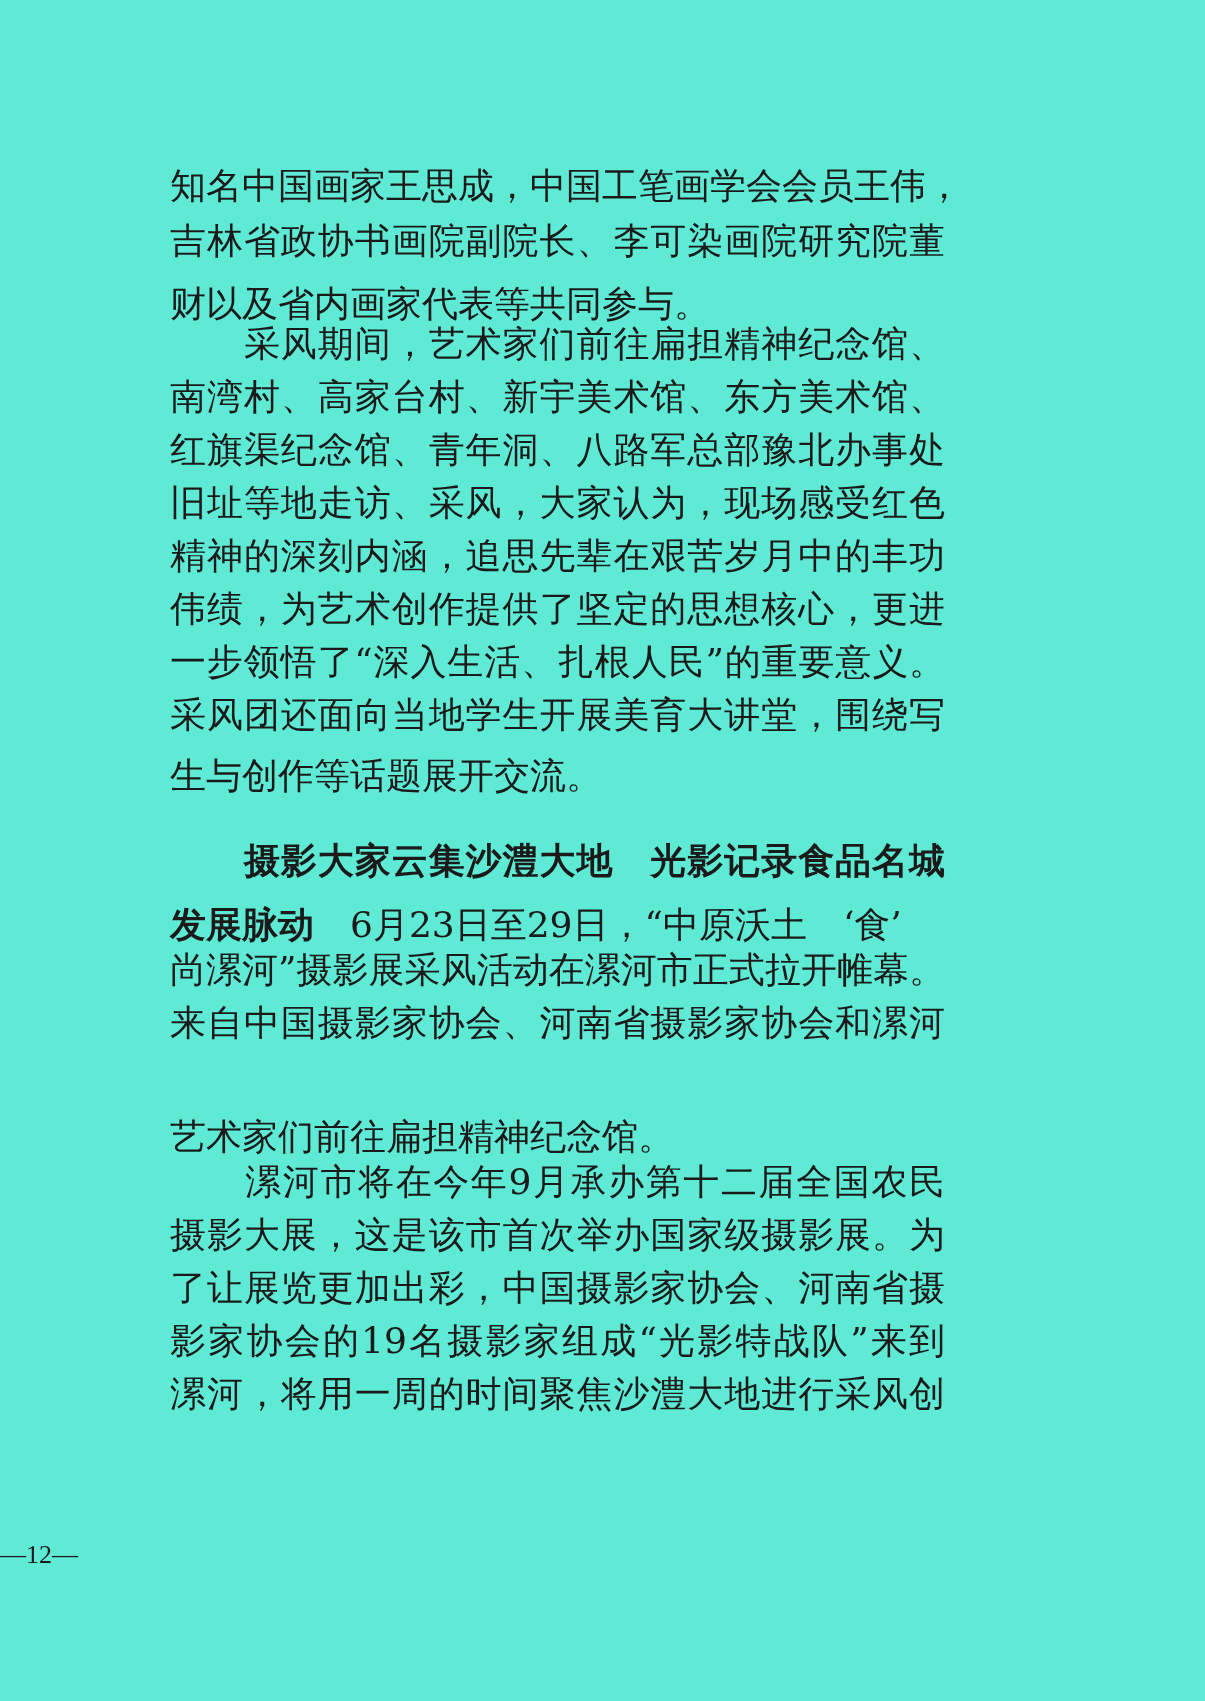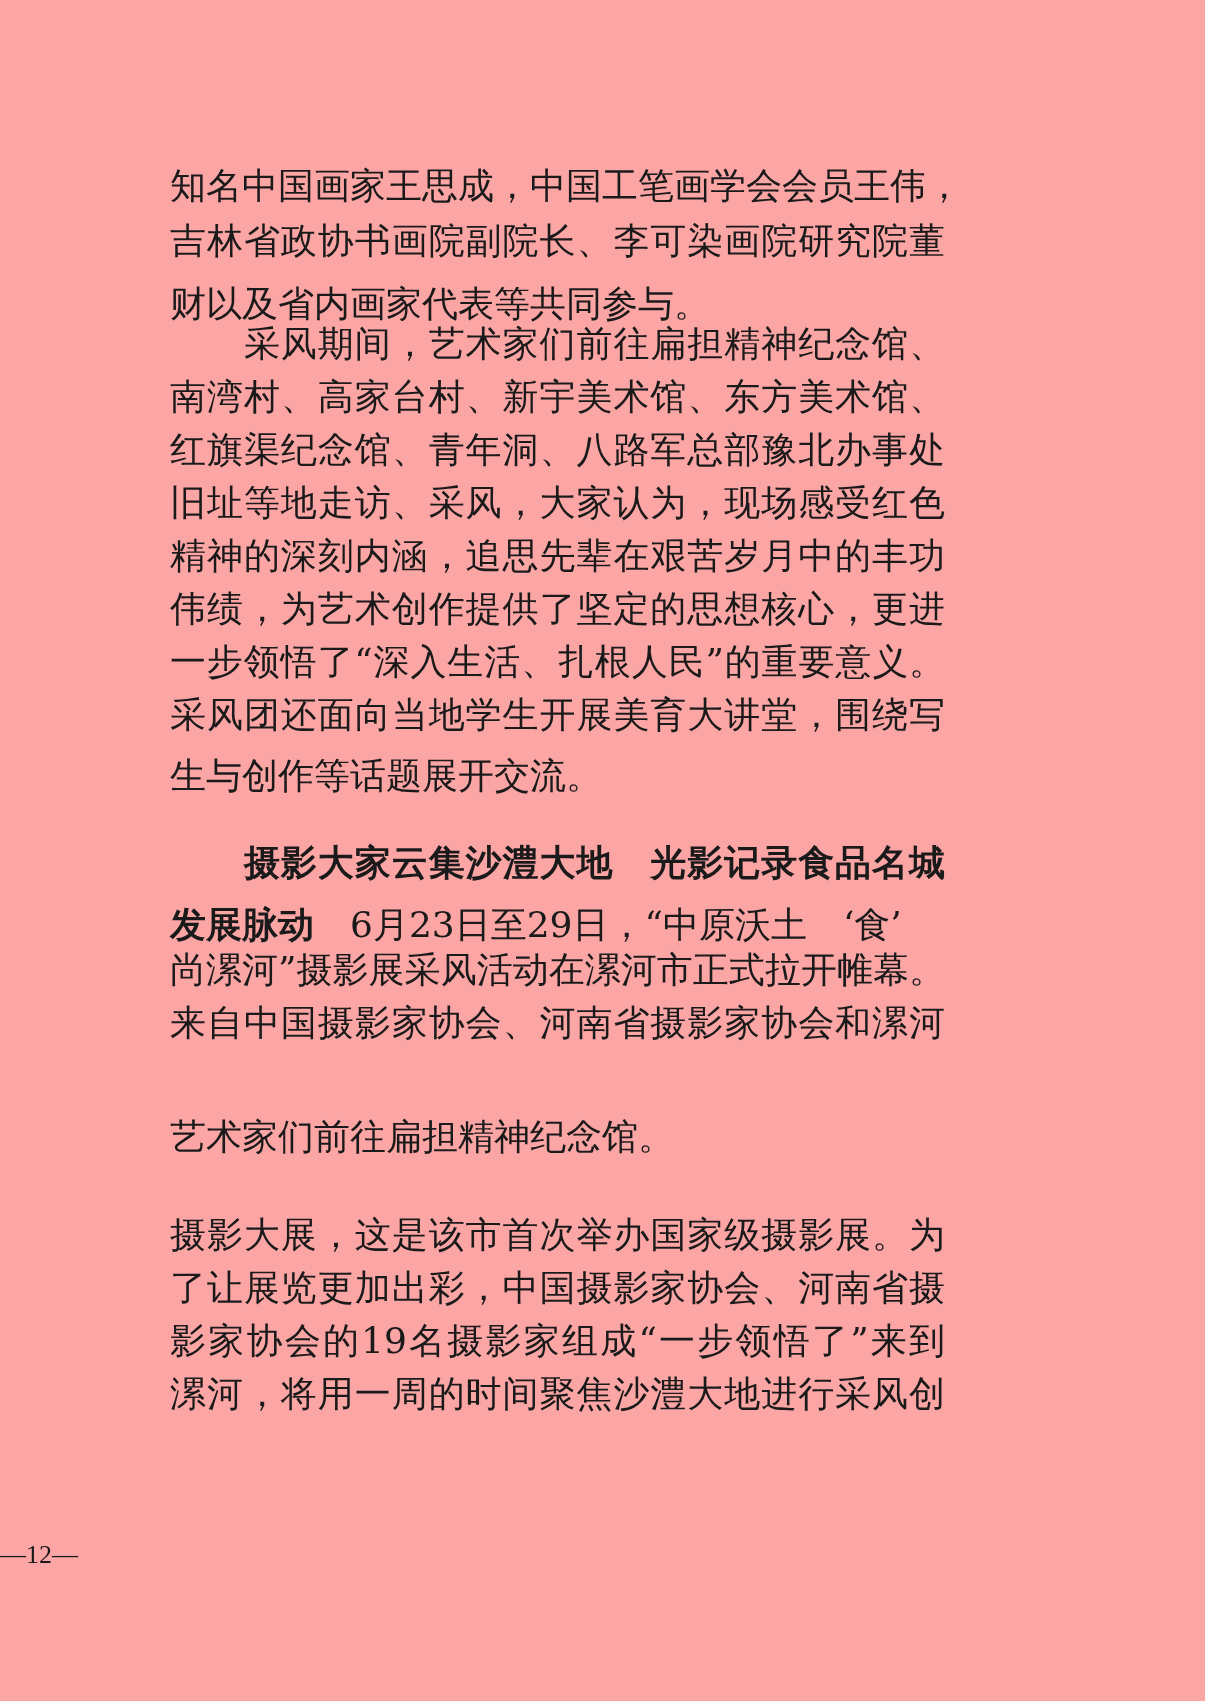--- a/index.html
+++ b/index.html
@@ -1,32 +1,32 @@
 <!DOCTYPE html>
 <html><head>
 <meta charset="utf-8">
 <style>
   html, body { margin: 0; padding: 0; background: #ffffff; }
   body { width: 1205px; height: 1701px; position: relative; overflow: hidden; }
-  .page { position: absolute; left: 0; top: 0; width: 1205px; height: 1701px; background: #fca5a5; }
+  .page { position: absolute; left: 0; top: 0; width: 1205px; height: 1701px; background: #5eead4; }
   .line {
     position: absolute;
     left: 170px;
     width: 775px;
     height: 55px;
     font-family: "DejaVu Serif", "Liberation Serif", serif;
     font-size: 36px;
     color: #1a1a1a;
     white-space: nowrap;
     text-align: justify;
     text-align-last: justify;
     line-height: 55px;
   }
   .line.last { text-align-last: left; margin-top: 8px; }
-  .bold { font-family: Liberation Serif, serif; font-weight: bold; }
+  .bold { font-family: Liberation Mono, monospace; font-weight: bold; }
   .pagenum {
     position: absolute;
     left: 0; width: 1205px;
     top: 1540px;
     text-align: left;
     font-family: "Liberation Serif", "DejaVu Serif", serif;
     font-size: 26px;
     color: #1a1a1a;
   }
 </style>
@@ -50,19 +50,20 @@
   <div class="line last" style="top:740px">生与创作等话题展开交流。</div>
 
   <div class="line bold" style="top:836px">　　摄影大家云集沙澧大地　光影记录食品名城</div>
   <div class="line last" style="top:889px">
     <span class="bold">发展脉动</span><span>　6月23日至29日，“中原沃土　‘食’</span>
   </div>
   <div class="line" style="top:942px">尚漯河”摄影展采风活动在漯河市正式拉开帷幕。</div>
   <div class="line" style="top:995px">来自中国摄影家协会、河南省摄影家协会和漯河</div>
   <div class="line last" style="top:1101px">艺术家们前往扁担精神纪念馆。</div>
 
+  <div class="line" style="top:1154px">　　漯河市将在今年9月承办第十二届全国农民</div>
   <div class="line" style="top:1207px">摄影大展，这是该市首次举办国家级摄影展。为</div>
   <div class="line" style="top:1260px">了让展览更加出彩，中国摄影家协会、河南省摄</div>
-  <div class="line" style="top:1313px">影家协会的19名摄影家组成“一步领悟了”来到</div>
+  <div class="line" style="top:1313px">影家协会的19名摄影家组成“光影特战队”来到</div>
   <div class="line" style="top:1366px">漯河，将用一周的时间聚焦沙澧大地进行采风创</div>
 
   <div class="pagenum">—12—</div>
 </div>
 
 </body></html>

